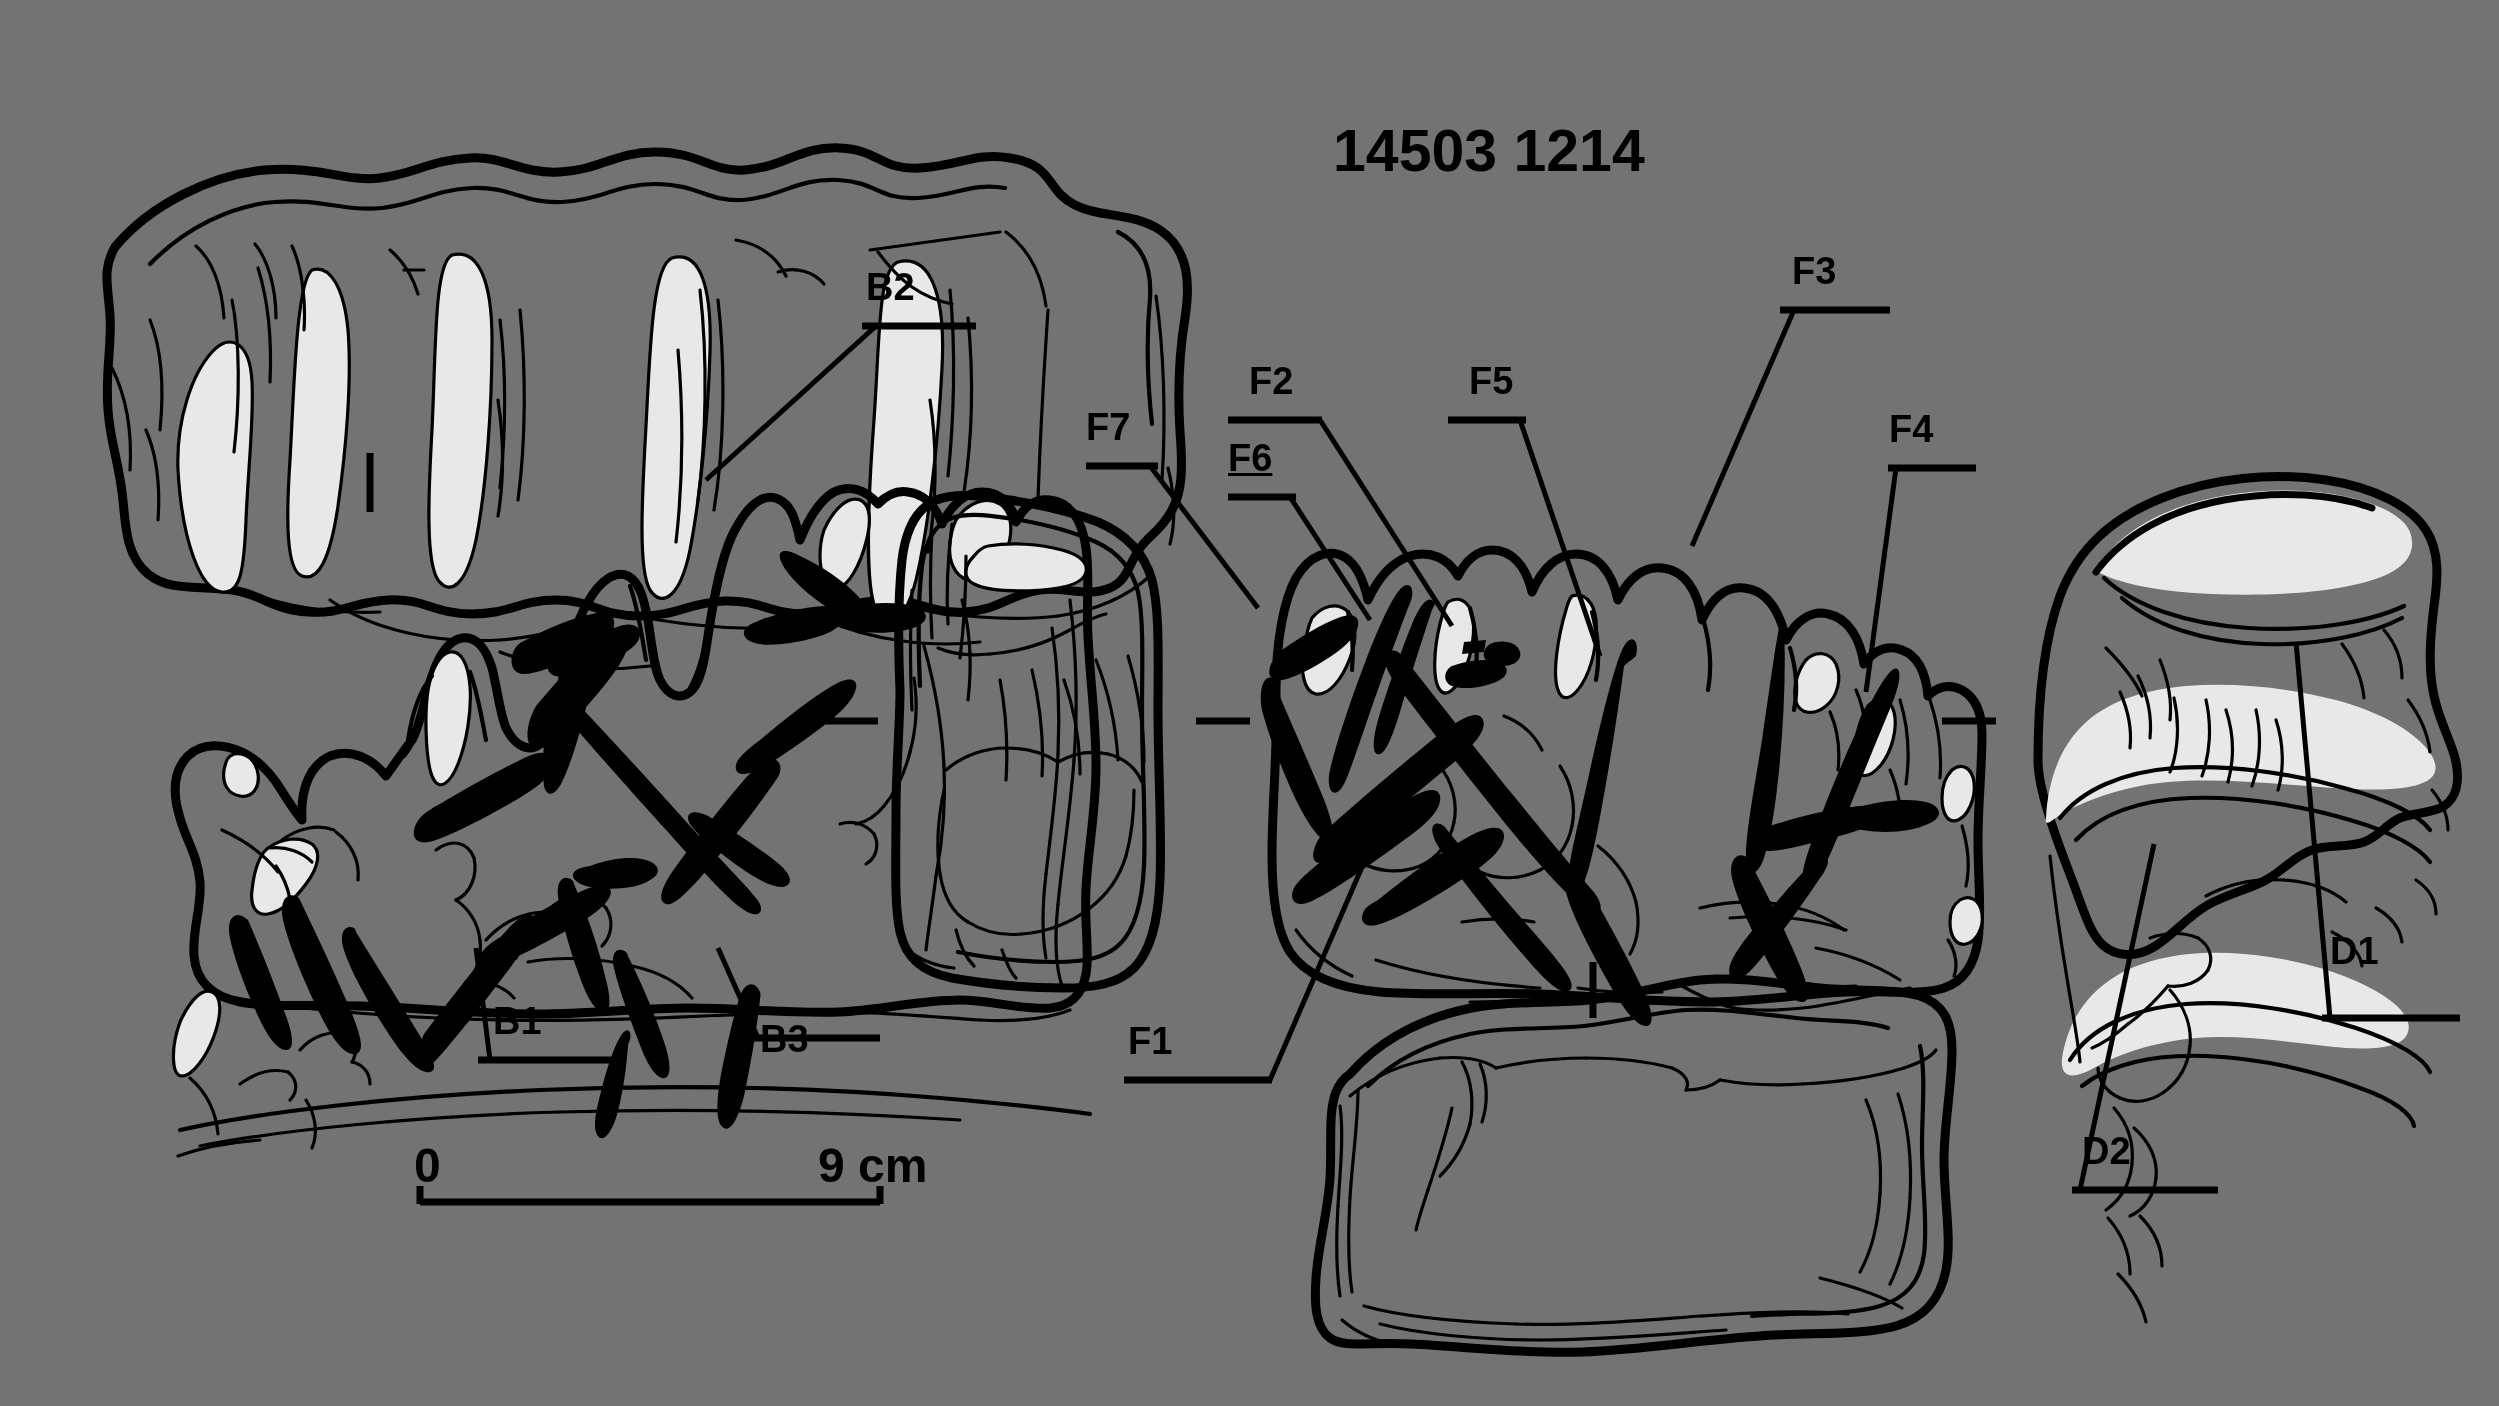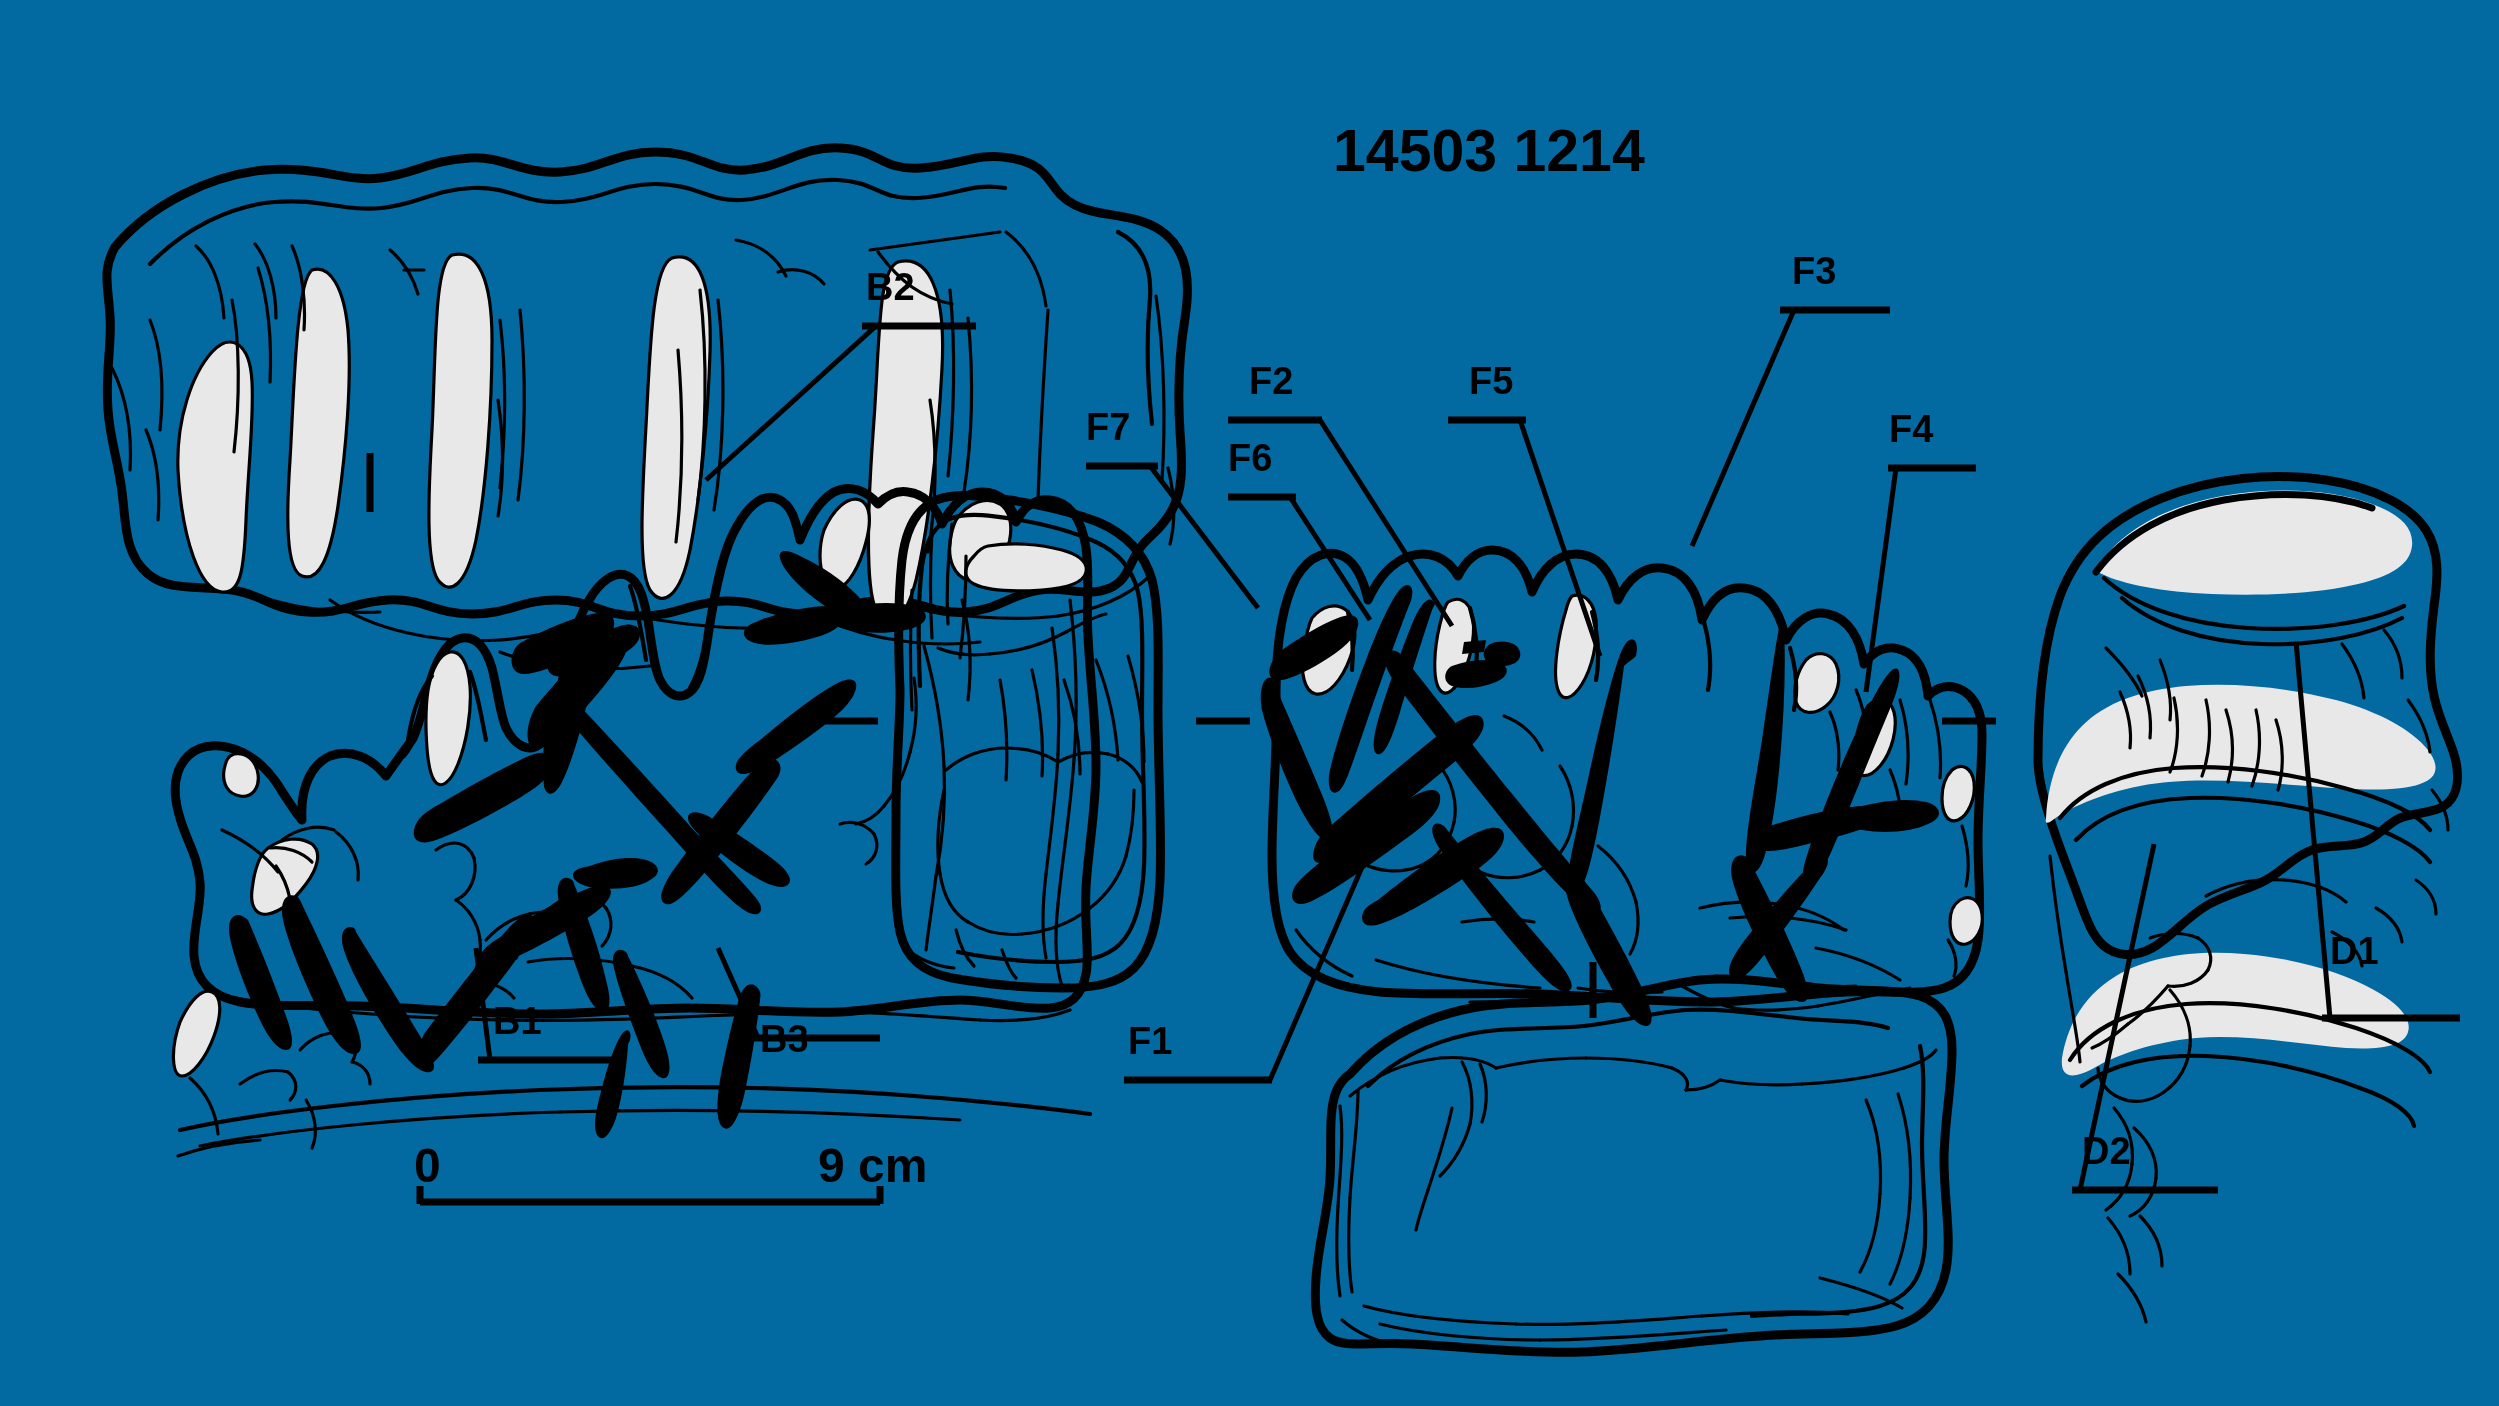--- a/index.html
+++ b/index.html
@@ -1,18 +1,18 @@
 <!DOCTYPE html>
 <html><head>
 <meta charset="utf-8">
 <title>Specimen Illustration</title>
 <style>
   html,body{margin:0;padding:0;background:#ffffff;}
   body{font-family:"Liberation Sans",sans-serif;}
-  #stage{position:relative;width:2499px;height:1406px;background:#0369a1;overflow:hidden;}
+  #stage{position:relative;width:2499px;height:1406px;background:#737373;overflow:hidden;}
   #fig{position:absolute;left:0;top:0;width:2499px;height:1406px;}
   .lbl{
     position:absolute;
     font-family:"Liberation Sans",sans-serif;
     font-weight:bold;
     font-size:38px;
     color:#000000;
     letter-spacing:0px;
     white-space:nowrap;
     line-height:1;
@@ -669,21 +669,21 @@
 
   </svg>
 
   <div id="title">14503 1214</div>
 
   <span class="lbl" style="left:866px;top:268px;">B2</span>
   <span class="lbl" style="left:481px;top:1002px;margin-left:12px;">B1</span>
   <span class="lbl" style="left:760px;top:1020px;">B3</span>
 
   <span class="lbl" style="left:1086px;top:408px;">F7</span>
-  <span class="lbl" style="left:1228px;top:439px;">F6</span>
+  <span class="lbl" style="left:1228px;top:439px;text-decoration:underline;">F6</span>
   <span class="lbl" style="left:1249px;top:362px;">F2</span>
   <span class="lbl" style="left:1469px;top:362px;">F5</span>
   <span class="lbl" style="left:1792px;top:252px;">F3</span>
   <span class="lbl" style="left:1889px;top:410px;">F4</span>
   <span class="lbl" style="left:1128px;top:1022px;">F1</span>
 
   <span class="lbl" style="left:2330px;top:932px;">D1</span>
   <span class="lbl" style="left:2082px;top:1132px;">D2</span>
 
   <span class="scaletxt" style="left:414px;top:1142px;">0</span>

